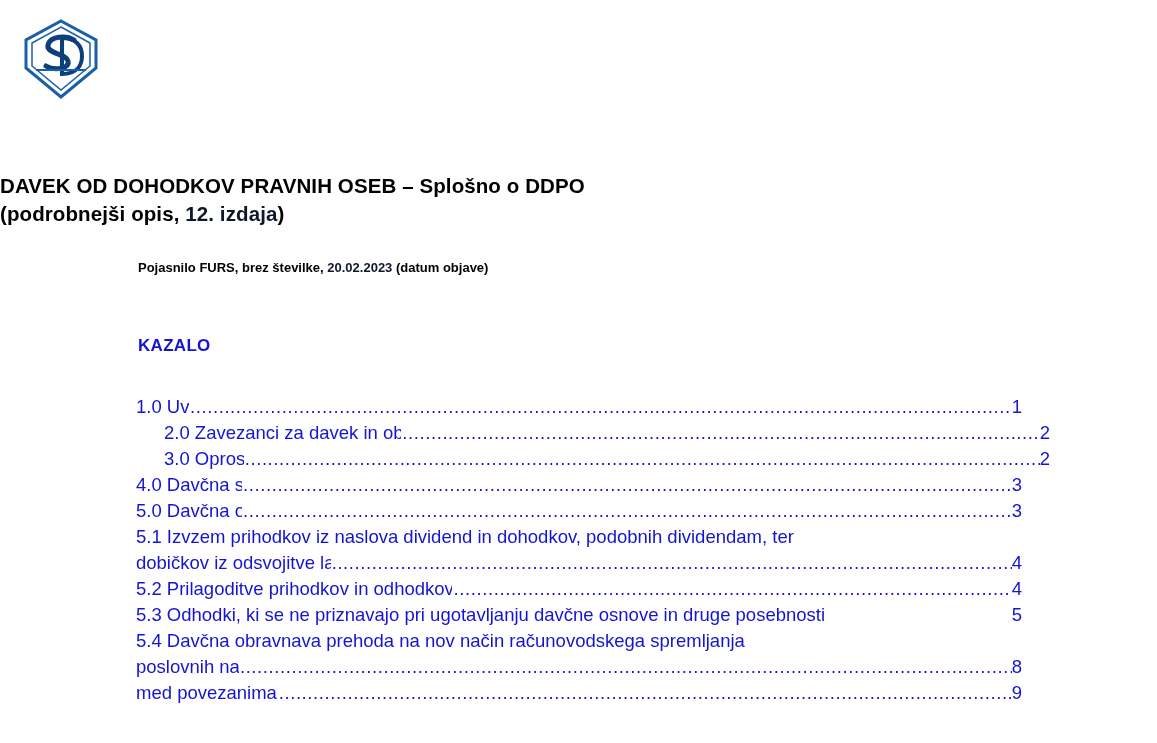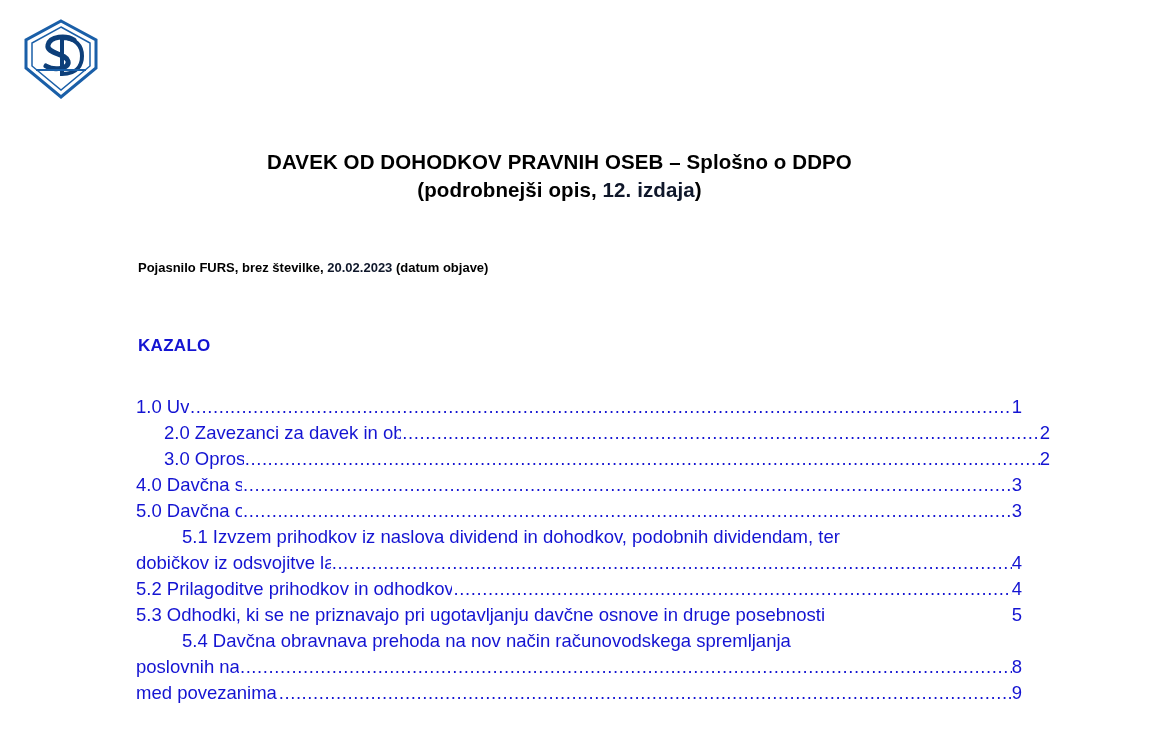--- a/index.html
+++ b/index.html
@@ -27,23 +27,22 @@
     left: 22px;
     top: 18px;
     width: 78px;
     height: 82px;
   }
 
   
   .title-block {
     position: absolute;
     left: 0;
-    top: 148px;
+    top: 172px;
     width: 1119px;
-    text-align: center;
   }
   .title-line {
     font-size: 20.5px;
     font-weight: bold;
     line-height: 28px;
     letter-spacing: 0.1px;
   }
   .red {
     color: #0f172a;
   }
@@ -104,21 +103,20 @@
   .toc-entry .pg {
     flex: 0 0 auto;
     text-align: right;
   }
   
   .toc-wrap {
     width: 100%;
   }
   .toc-wrap .first {
     display: block;
-    margin-left: 46px;
   }
 </style>
 </head>
 <body>
 
 <div class="page">
 
   <div class="logo">
     <svg width="78" height="82" viewBox="0 0 78 82" xmlns="http://www.w3.org/2000/svg">
       <path d="M39 3 L74 22 L74 50 L39 79 L4 50 L4 22 Z" fill="none" stroke="#1a5fa8" stroke-width="3"></path>

